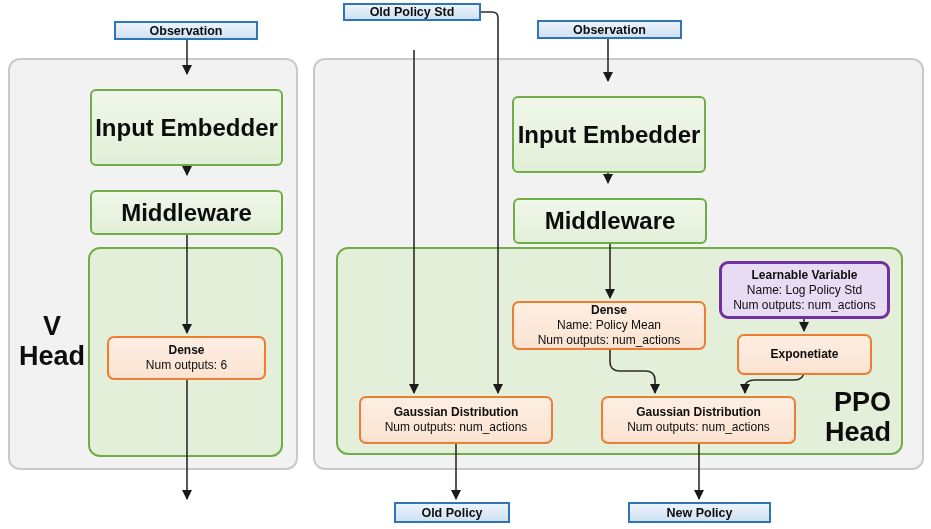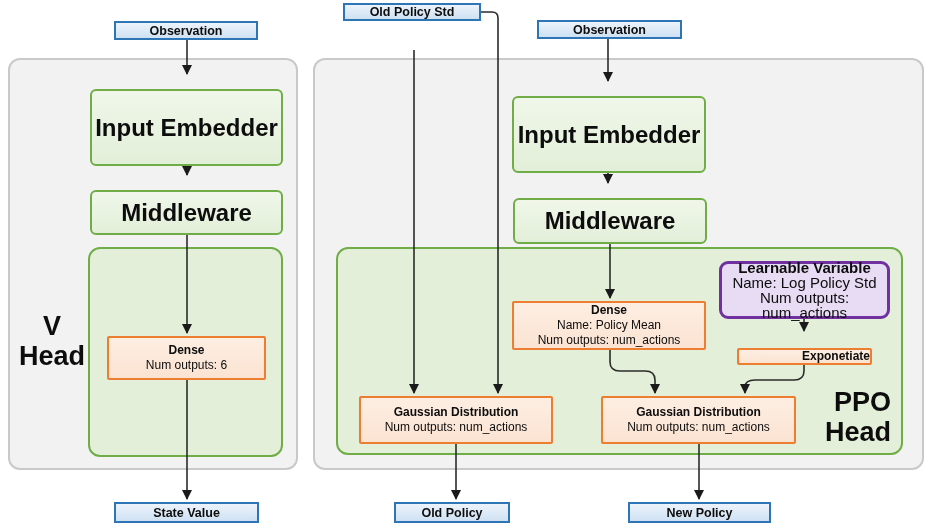--- a/index.html
+++ b/index.html
@@ -22,29 +22,29 @@
     font-weight:bold;font-size:24px;color:#0d0d0d;letter-spacing:0px;margin-top:12px;
   }
   .io-box{
     position:absolute;background:linear-gradient(#ecf3fb,#cfe1f3);
     border:2.5px solid #2e75b6;border-radius:0;box-sizing:border-box;
     display:flex;align-items:center;justify-content:center;
     font-weight:bold;font-size:12.5px;color:#0d0d0d;
   }
   .orange-box{
     position:absolute;background:linear-gradient(#fdeee2,#fbe3d2);
-    border:2.5px solid #ed7d31;border-radius:2px;box-sizing:border-box;
+    border:2.5px solid #ed7d31;border-radius:7px;box-sizing:border-box;
     display:flex;flex-direction:column;align-items:center;justify-content:center;
     font-size:12px;color:#0d0d0d;line-height:15px;text-align:center;
   }
   .purple-box{
     position:absolute;background:#e8dcf4;
     border:3px solid #7030a0;border-radius:9px;box-sizing:border-box;
     display:flex;flex-direction:column;align-items:center;justify-content:center;
-    font-size:15px;color:#0d0d0d;line-height:15px;text-align:center;
+    font-size:12px;color:#0d0d0d;line-height:15px;text-align:center;
   }
   .box-title{font-weight:bold;}
   .side-label{
     position:absolute;font-weight:bold;font-size:27px;line-height:30px;
     text-align:center;color:#0d0d0d;
   }
   #wires{position:absolute;left:0;top:0;width:931px;height:529px;pointer-events:none;}
   #wires path{stroke:#2b2b2b;stroke-width:1.6;fill:none;}
 </style>
 </head>
@@ -82,23 +82,20 @@
 
   <div class="io-box" style="left:114px;top:21px;width:144px;height:19px;">
     <span>Observation</span>
   </div>
   <div class="io-box" style="left:343px;top:3px;width:138px;height:18px;">
     <span>Old Policy Std</span>
   </div>
   <div class="io-box" style="left:537px;top:20px;width:145px;height:19px;">
     <span>Observation</span>
   </div>
-  <div class="io-box" style="left:114px;top:502px;width:145px;height:21px;">
-    <span>State Value</span>
-  </div>
   <div class="io-box" style="left:394px;top:502px;width:116px;height:21px;">
     <span>Old Policy</span>
   </div>
   <div class="io-box" style="left:628px;top:502px;width:143px;height:21px;">
     <span>New Policy</span>
   </div>
 
   <div class="green-box" style="left:90px;top:77px;width:193px;height:77px;">
     <span>Input Embedder</span>
   </div>
@@ -114,21 +111,21 @@
 
   <div class="orange-box" style="left:107px;top:336px;width:159px;height:44px;">
     <div class="box-title">Dense</div>
     <div>Num outputs: 6</div>
   </div>
   <div class="orange-box" style="left:512px;top:301px;width:194px;height:49px;">
     <div class="box-title">Dense</div>
     <div>Name: Policy Mean</div>
     <div>Num outputs: num_actions</div>
   </div>
-  <div class="orange-box" style="left:737px;top:348px;width:135px;height:17px;align-items:flex-end;">
+  <div class="orange-box" style="left:737px;top:334px;width:135px;height:41px;">
     <div class="box-title">Exponetiate</div>
   </div>
   <div class="orange-box" style="left:359px;top:396px;width:194px;height:48px;">
     <div class="box-title">Gaussian Distribution</div>
     <div>Num outputs: num_actions</div>
   </div>
   <div class="orange-box" style="left:601px;top:396px;width:195px;height:48px;">
     <div class="box-title">Gaussian Distribution</div>
     <div>Num outputs: num_actions</div>
   </div>

